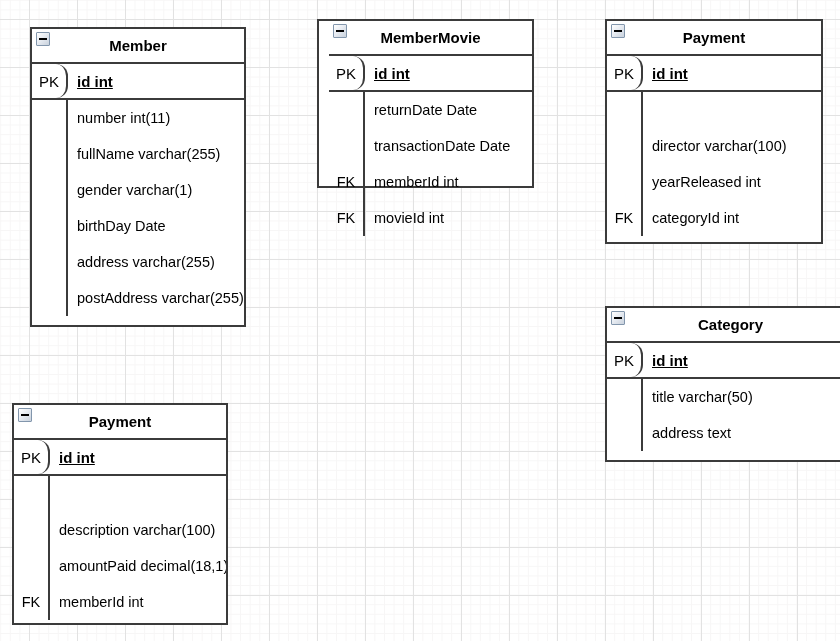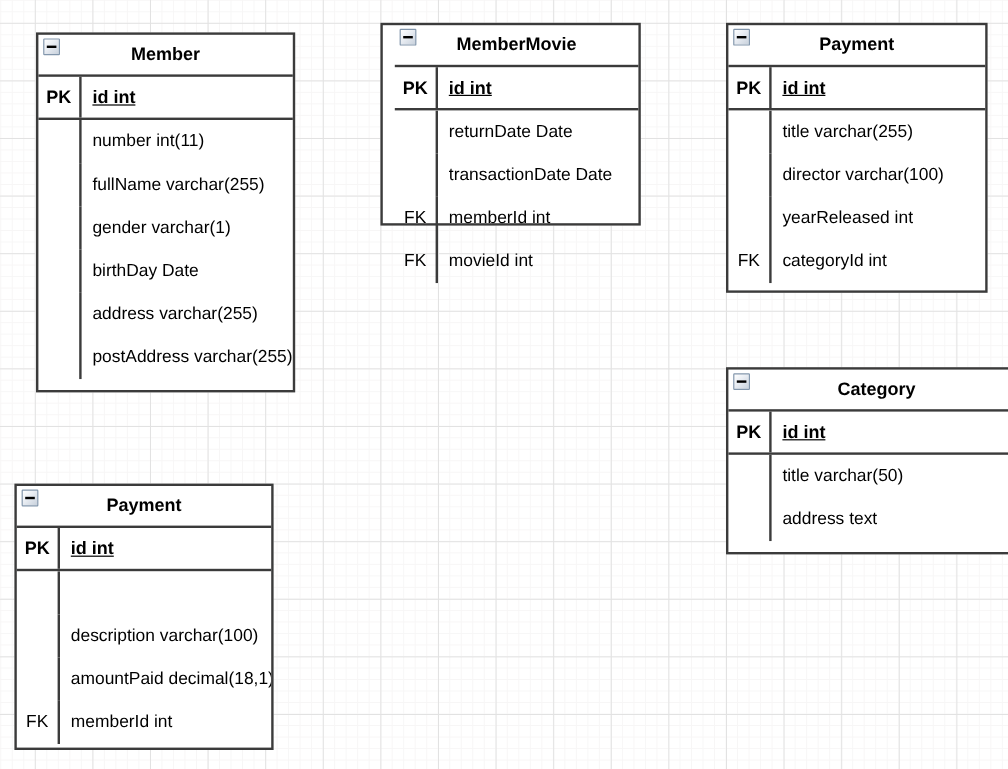--- a/index.html
+++ b/index.html
@@ -74,21 +74,21 @@
   .keycol {
     box-sizing: border-box;
     width: 36px;
     flex: 0 0 36px;
     border-right: 2px solid #3b3b3b;
     display: flex;
     align-items: center;
     justify-content: center;
     white-space: nowrap;
   }
-  .er-pkrow .keycol { font-weight: bold; font-size: 15px; }
+  .er-pkrow .keycol { font-weight: normal; font-size: 15px; border-radius: 12px; }
   .fieldcol {
     flex: 1 1 auto;
     display: flex;
     align-items: center;
     padding-left: 9px;
     white-space: nowrap;
     overflow: visible;
   }
   .pk-field {
     font-weight: bold;
@@ -179,21 +179,20 @@
         </span>
       <span class="er-title">Payment</span>
     </div>
     <div class="er-pkrow">
       <span class="keycol">PK</span>
       <span class="fieldcol pk-field">id int</span>
     </div>
     <div class="er-body">
       <div class="er-row">
         <span class="keycol"></span>
-        <span class="fieldcol">title varchar(255)</span>
       </div>
       <div class="er-row">
         <span class="keycol"></span>
         <span class="fieldcol">director varchar(100)</span>
       </div>
       <div class="er-row">
         <span class="keycol"></span>
         <span class="fieldcol">yearReleased int</span>
       </div>
       <div class="er-row">

